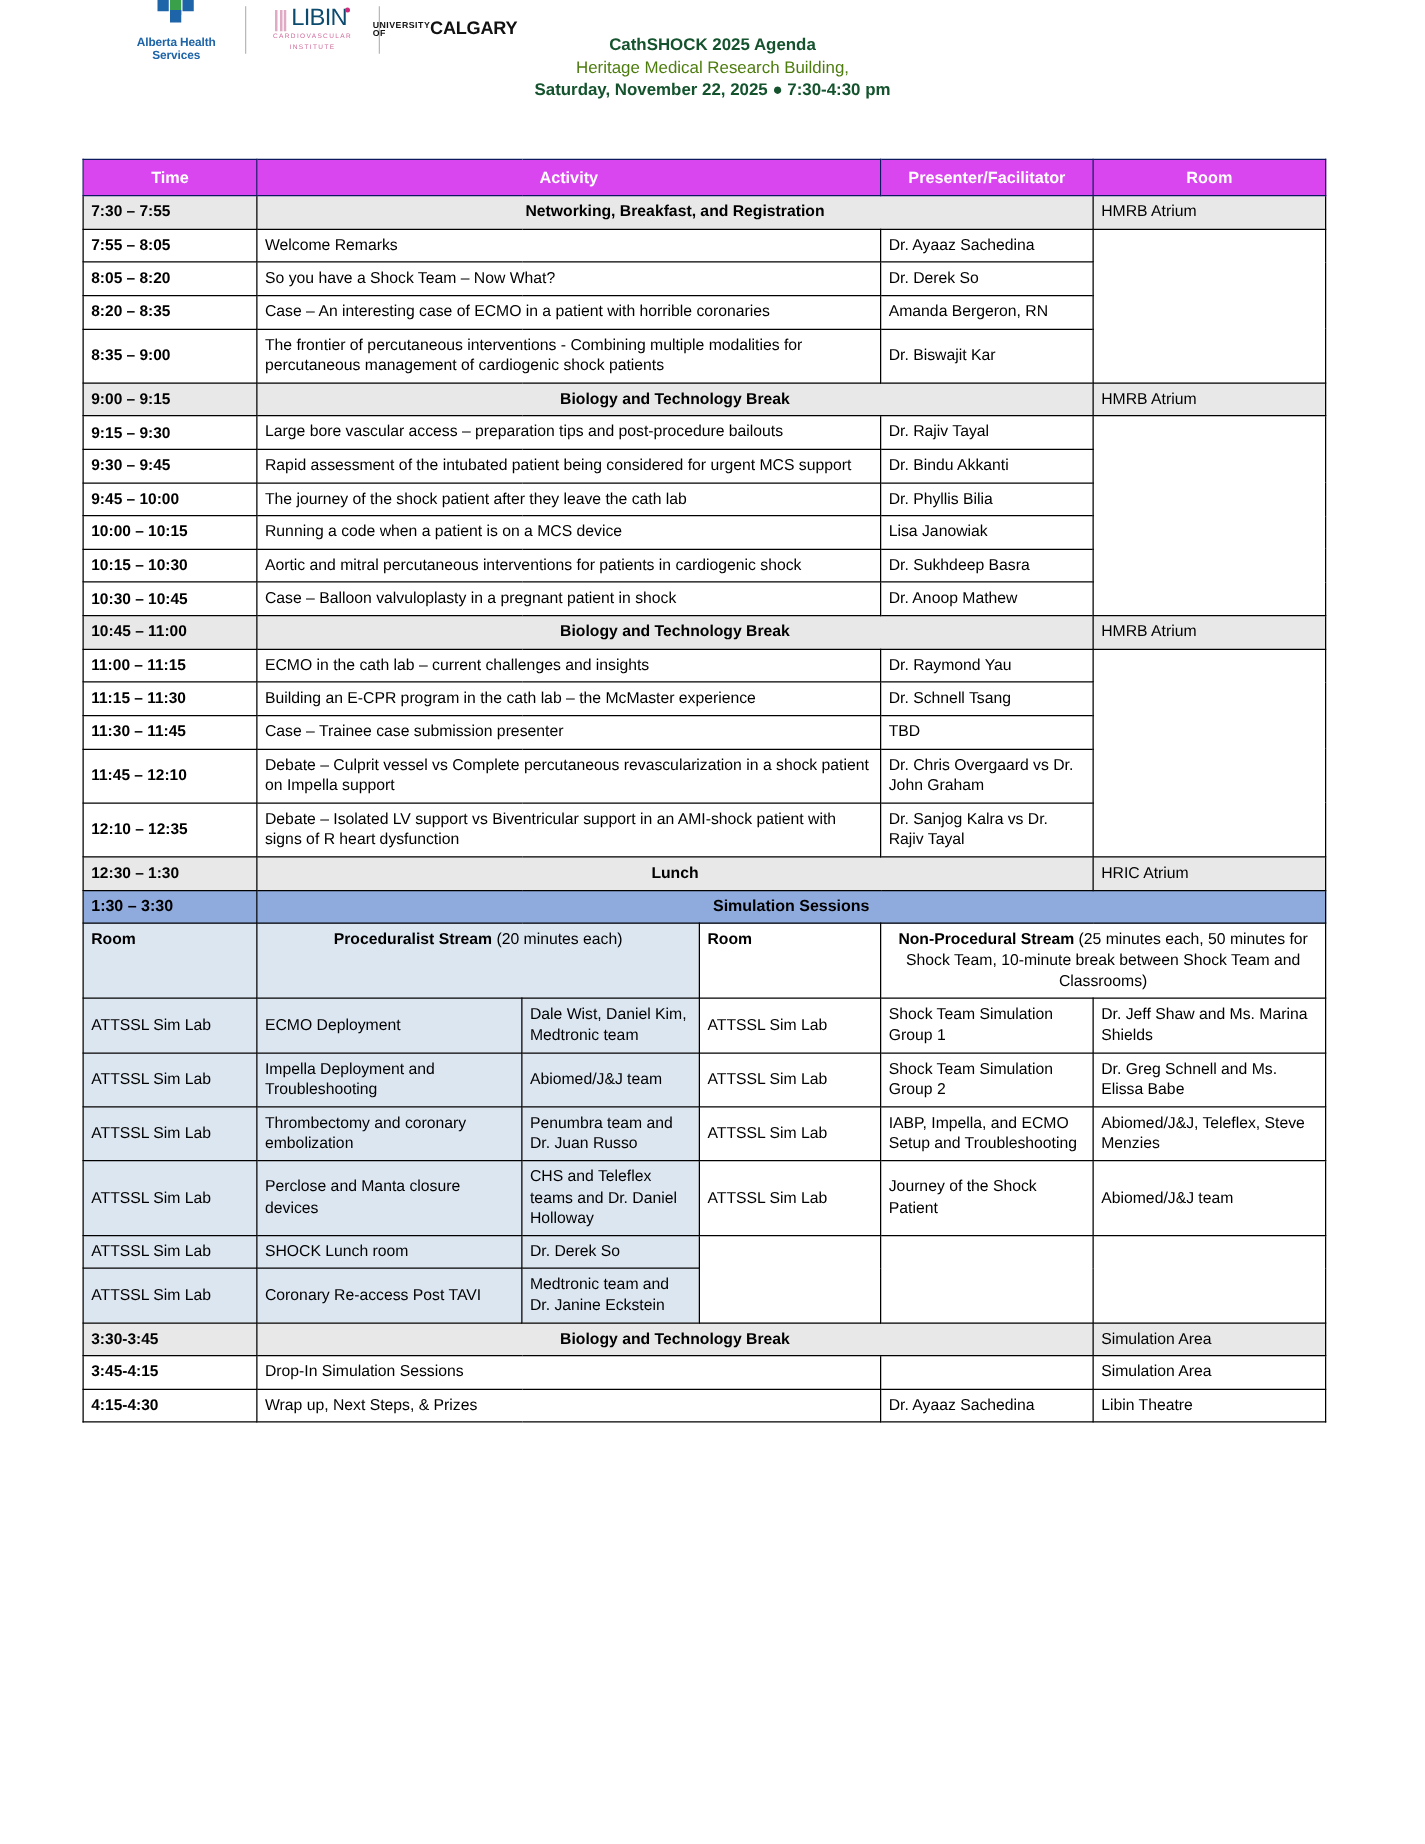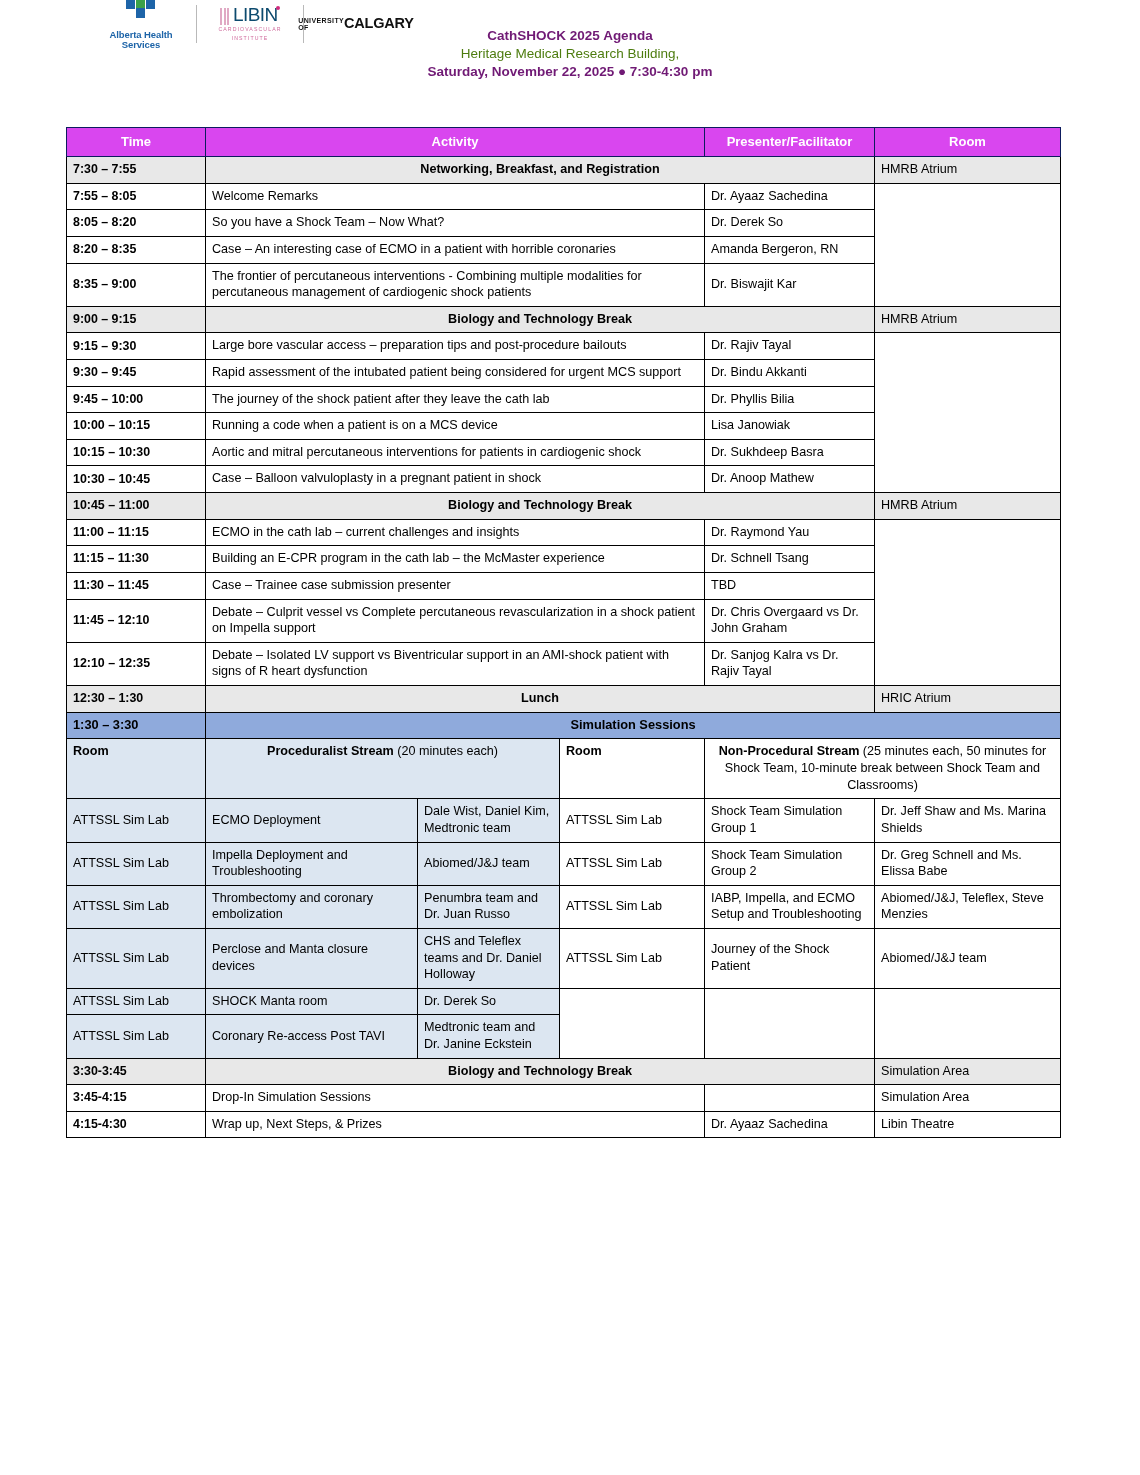--- a/index.html
+++ b/index.html
@@ -36,21 +36,21 @@
   .libin-sub{font-size:5.2px;color:#d06a9c;letter-spacing:1.1px;line-height:1.5;text-align:center;margin-top:1px;}
 
   .ucal{display:flex;flex-direction:row;align-items:center;justify-content:center;width:86px;}
   .ucal-crest{width:17px;height:18px;margin-bottom:2px;}
   .ucal-l1{font-size:7px;font-weight:bold;letter-spacing:.4px;color:#111;line-height:1;}
   .ucal-l2{font-size:14.5px;font-weight:bold;letter-spacing:-.2px;color:#111;line-height:1.05;}
 
   
   .title-block{position:absolute;left:0;top:27px;width:1140px;text-align:center;}
   .title-block div{line-height:1.33;}
-  .t-bold{font-size:13.5px;font-weight:bold;color:#701a75;}
+  .t-bold{font-size:13.5px;font-weight:bold;color:#14532d;}
   .t-norm{font-size:13.5px;font-weight:normal;color:#4d7c0f;}
 
   
   table{position:absolute;left:66px;top:127px;width:994px;border-collapse:collapse;table-layout:fixed;}
   td,th{
     border:1px solid #000;
     vertical-align:top;
     font-size:12.6px;
     line-height:1.32;
     padding:4px 6px 5px 6px;
@@ -280,21 +280,21 @@
         <tr>
           <td class="blue mid">ATTSSL Sim Lab</td>
           <td class="blue mid">Perclose and Manta closure devices</td>
           <td class="blue mid">CHS and Teleflex teams and Dr. Daniel Holloway</td>
           <td class="mid">ATTSSL Sim Lab</td>
           <td class="mid">Journey of the Shock Patient</td>
           <td class="mid">Abiomed/J&amp;J team</td>
         </tr>
         <tr>
           <td class="blue mid">ATTSSL Sim Lab</td>
-          <td class="blue mid">SHOCK Manta room</td>
+          <td class="blue mid">SHOCK Lunch room</td>
           <td class="blue mid">Dr. Derek So</td>
           <td rowspan="2"></td>
           <td rowspan="2"></td>
           <td rowspan="2"></td>
         </tr>
         <tr>
           <td class="blue mid">ATTSSL Sim Lab</td>
           <td class="blue mid">Coronary Re-access Post TAVI</td>
           <td class="blue mid">Medtronic team and Dr. Janine Eckstein</td>
         </tr>

